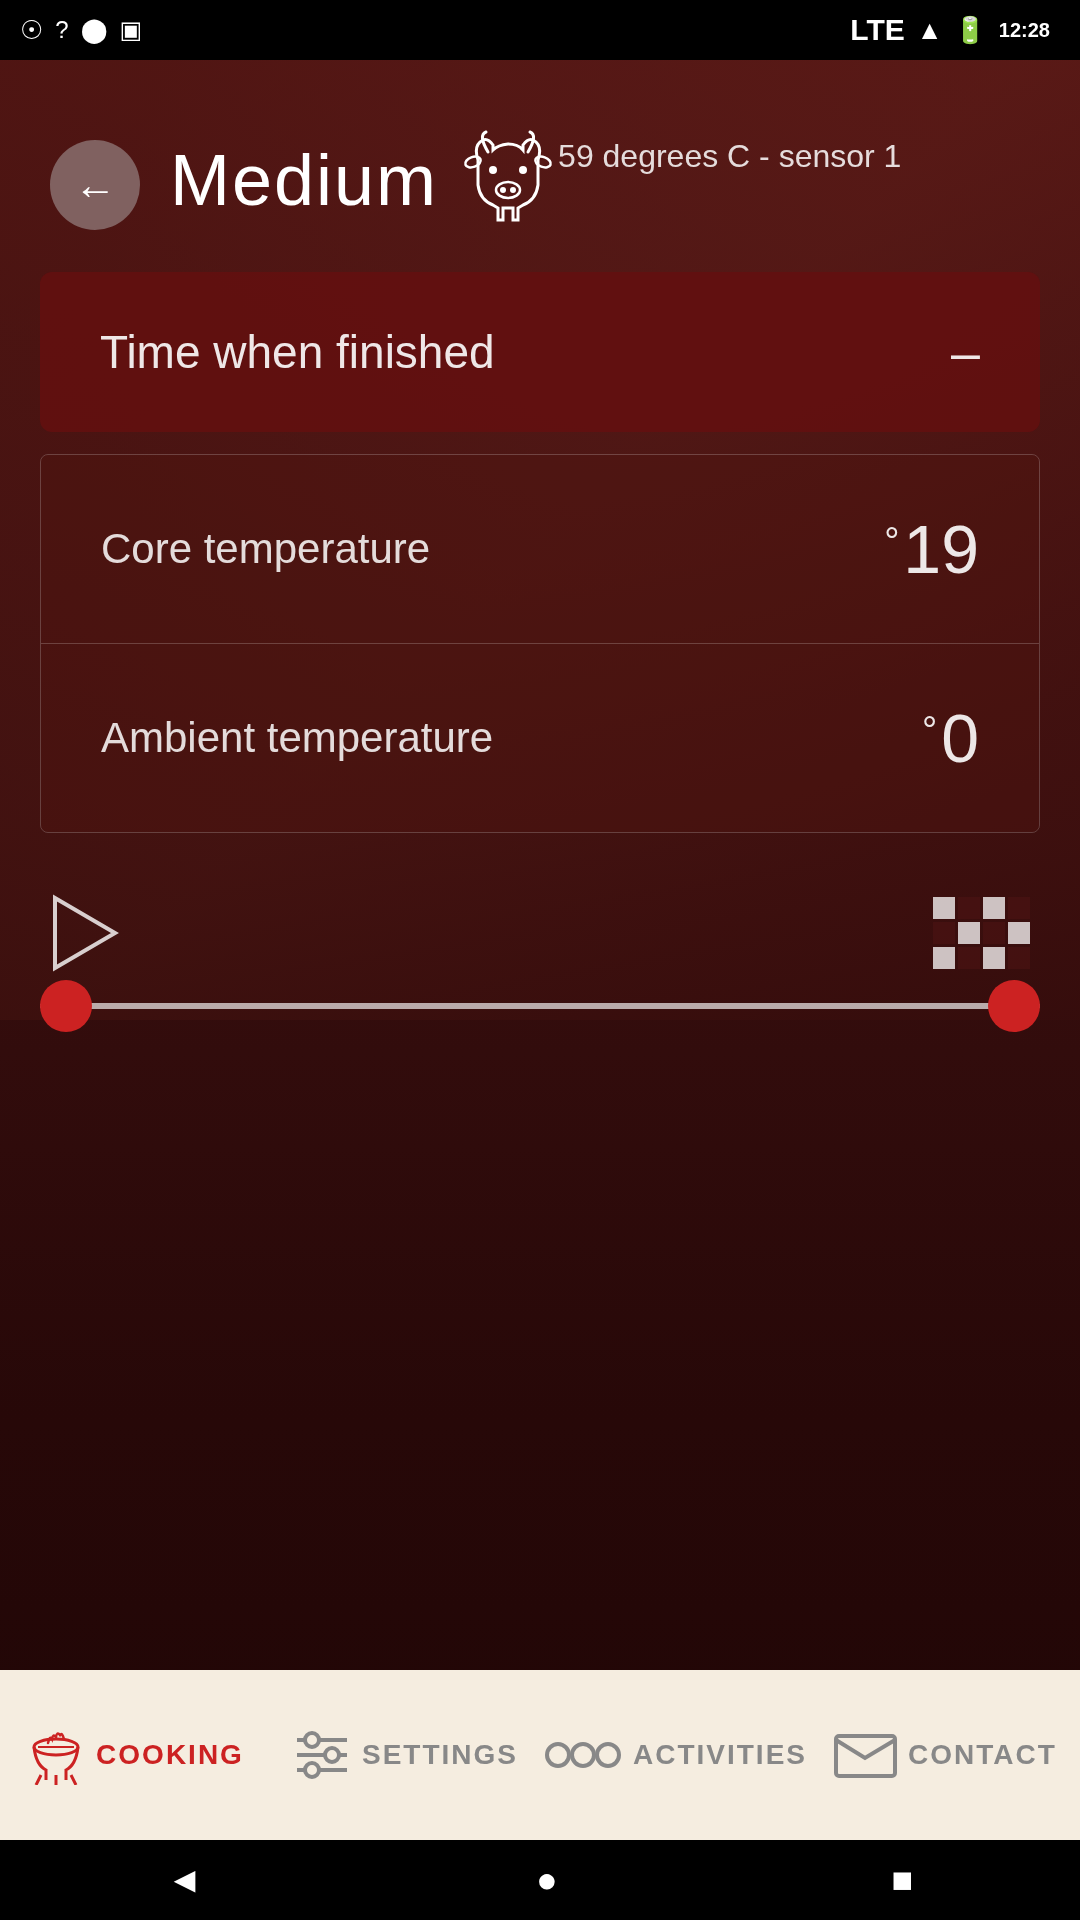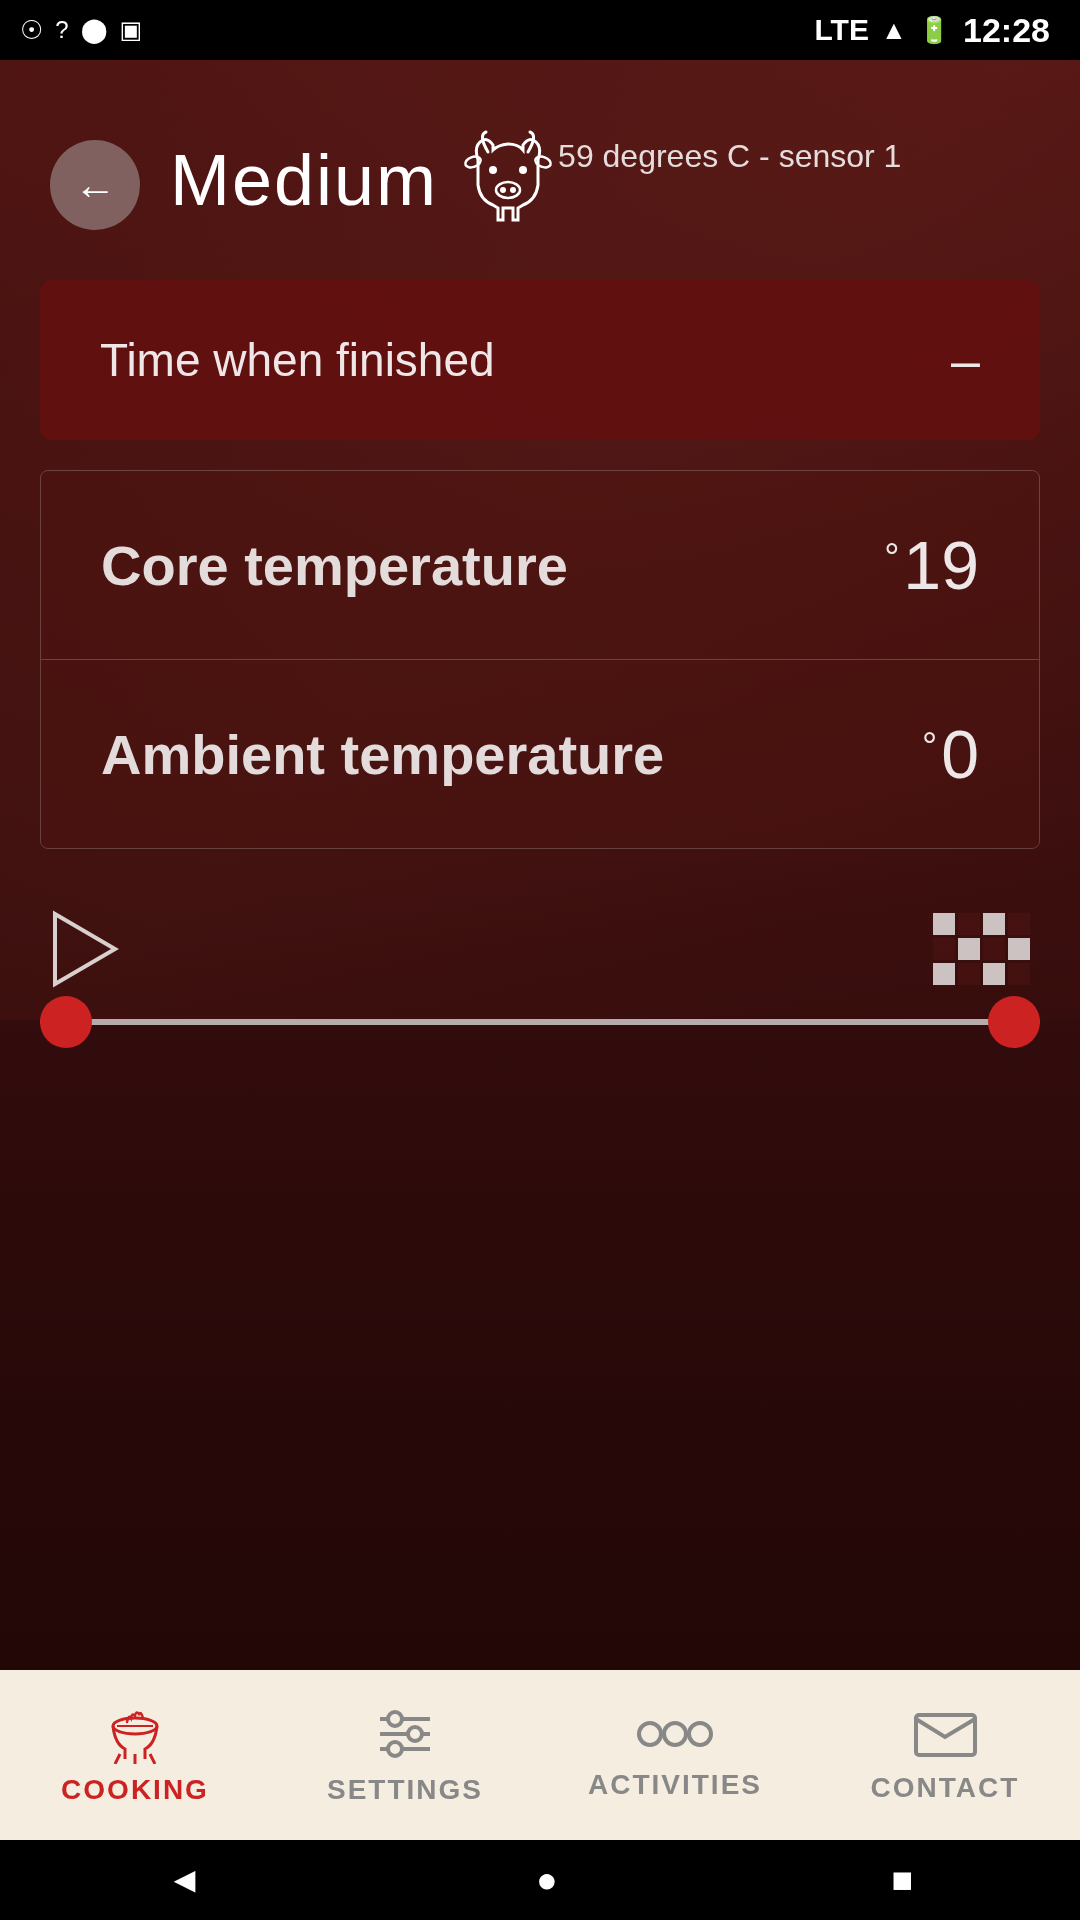--- a/index.html
+++ b/index.html
@@ -131,21 +131,21 @@
 
     .subtitle {
       color: rgba(255, 255, 255, 0.85);
       font-size: 32px;
       margin-top: 8px;
       font-weight: 300;
     }
 
     
     .time-card {
-      margin: 30px 40px;
+      margin: 22px 40px;
       background: rgba(100, 15, 15, 0.85);
       border-radius: 12px;
       padding: 50px 60px;
       display: flex;
       align-items: center;
       justify-content: space-between;
     }
 
     .time-card-label {
       color: rgba(255, 255, 255, 0.9);
@@ -175,22 +175,22 @@
       background: rgba(80, 20, 15, 0.4);
       border-bottom: 1px solid rgba(255, 255, 255, 0.2);
     }
 
     .temp-card:last-child {
       border-bottom: none;
     }
 
     .temp-label {
       color: rgba(255, 255, 255, 0.85);
-      font-size: 56px;
-      font-weight: 700;
+      font-size: 42px;
+      font-weight: 400;
     }
 
     .temp-value {
       color: rgba(255, 255, 255, 0.9);
       font-size: 68px;
       font-weight: 300;
       display: flex;
       align-items: flex-start;
     }
 
@@ -275,21 +275,20 @@
       height: 170px;
       background: #f5ede0;
       display: flex;
       align-items: center;
       justify-content: space-around;
       z-index: 10;
     }
 
     .nav-item {
       display: flex;
-      flex-direction: column;
       align-items: center;
       justify-content: center;
       gap: 10px;
       cursor: pointer;
       flex: 1;
       height: 100%;
     }
 
     .nav-label {
       font-size: 28px;
@@ -349,21 +348,21 @@
   <div class="status-bar-left">
     <span style="color:white;font-size:26px;">☉</span>
     <span style="color:white;font-size:24px;">?</span>
     <span style="color:white;font-size:24px;">⬤</span>
     <span style="color:white;font-size:24px;">▣</span>
   </div>
   <div class="status-bar-right">
     <span style="color:white;font-size:30px;">LTE</span>
     <span style="color:white;font-size:26px;">▲</span>
     <span style="color:white;font-size:26px;">🔋</span>
-    <span style="color:white;font-size:34px;font-weight:bold;">12:28</span>
+    <span style="color:white;font-size:20px;font-weight:bold;">12:28</span>
   </div>
 </div>
 
 <div class="bg-meat"></div>
 <div class="bg-overlay"></div>
 
 <div class="main-content">
 
   <div class="header">
     <div class="back-button">

